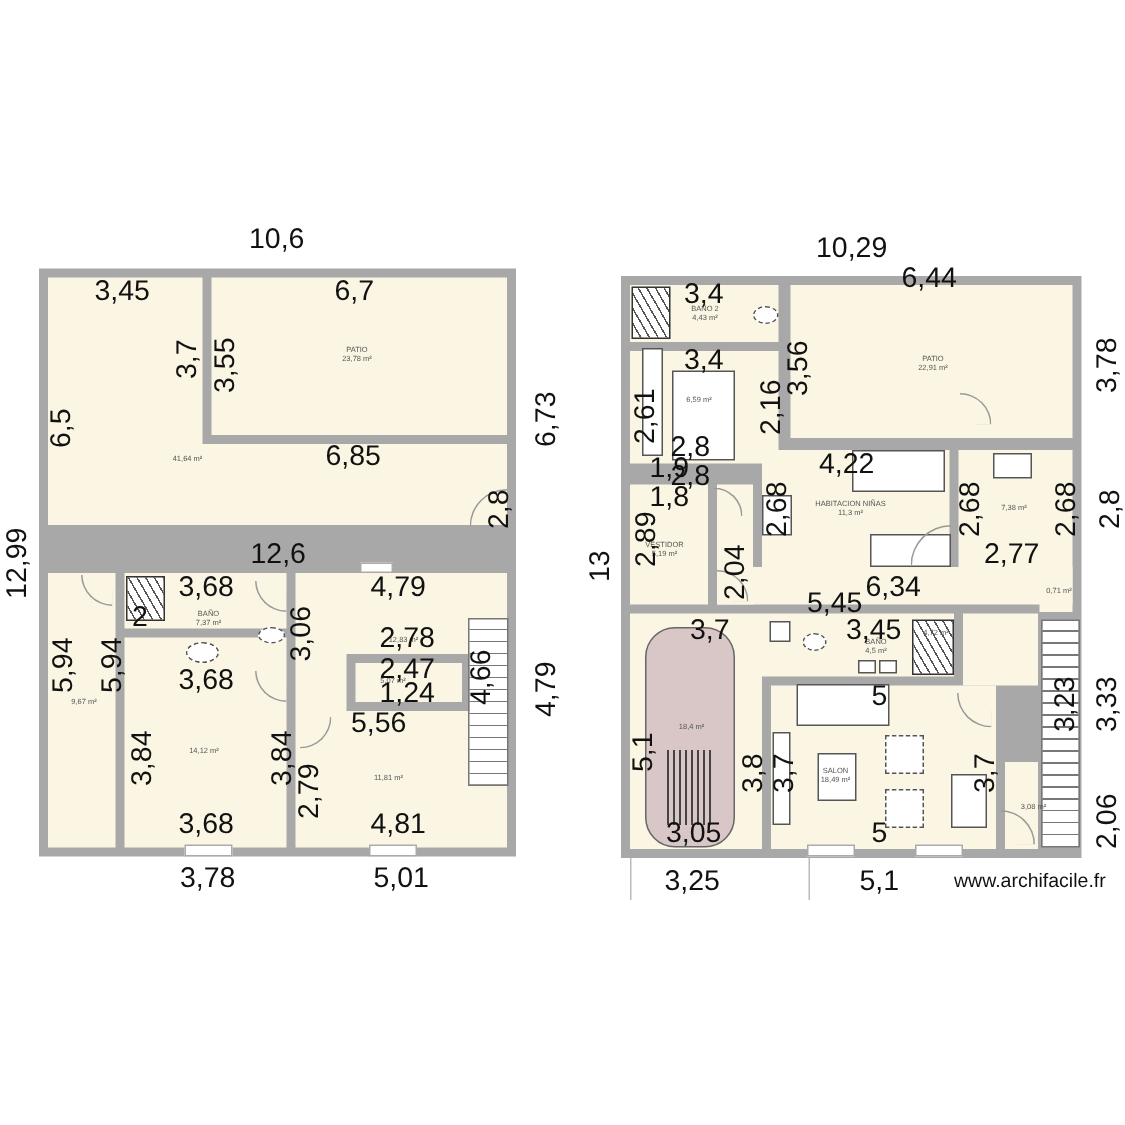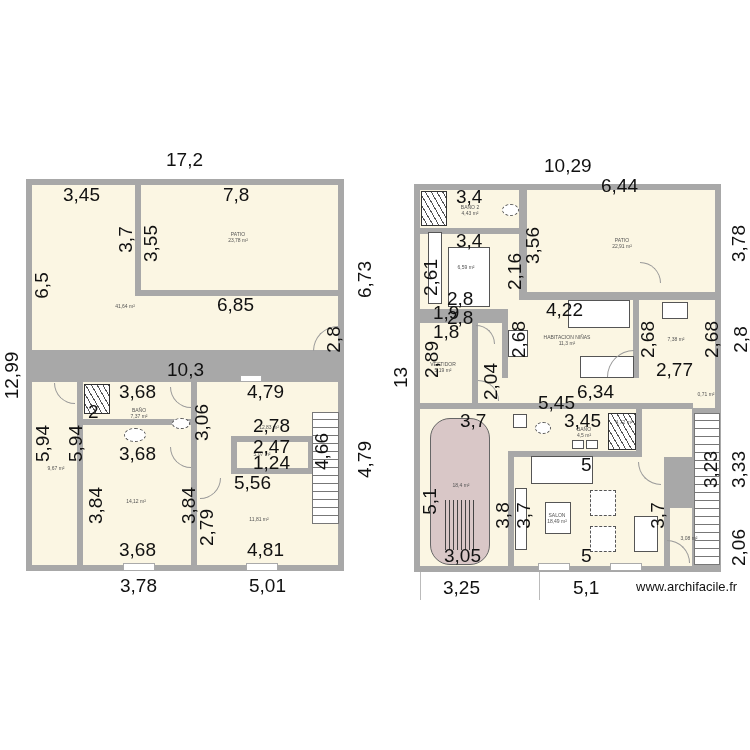--- a/index.html
+++ b/index.html
@@ -60,35 +60,35 @@
   <div class="lbl" style="left:139px;top:413px;">
       <div>BAÑO</div>
       <div>7,37 m²</div>
     </div>
   <div class="lbl" style="left:56px;top:469px;"><span>9,67 m²</span></div>
   <div class="lbl" style="left:136px;top:502px;"><span>14,12 m²</span></div>
   <div class="lbl" style="left:269px;top:428px;"><span>12,83 m²</span></div>
   <div class="lbl" style="left:262px;top:455px;"><span>5,07 m²</span></div>
   <div class="lbl" style="left:259px;top:520px;"><span>11,81 m²</span></div>
 
-  <div class="dim" style="left:166px;top:150px;">17,2</div>
+  <div class="dim" style="left:166px;top:150px;">10,6</div>
   <div class="dim rot" style="left:-12px;top:366px;">12,99</div>
   <div class="dim rot" style="left:346px;top:270px;">6,73</div>
   <div class="dim rot" style="left:346px;top:450px;">4,79</div>
   <div class="dim" style="left:120px;top:576px;">3,78</div>
   <div class="dim" style="left:249px;top:576px;">5,01</div>
 
   <div class="dim" style="left:63px;top:185px;">3,45</div>
-  <div class="dim" style="left:223px;top:185px;">7,8</div>
+  <div class="dim" style="left:223px;top:185px;">6,7</div>
   <div class="dim rot" style="left:112px;top:230px;">3,7</div>
   <div class="dim rot" style="left:132px;top:234px;">3,55</div>
   <div class="dim rot" style="left:28px;top:276px;">6,5</div>
   <div class="dim" style="left:217px;top:295px;">6,85</div>
   <div class="dim rot" style="left:320px;top:330px;">2,8</div>
-  <div class="dim" style="left:167px;top:360px;">10,3</div>
+  <div class="dim" style="left:167px;top:360px;">12,6</div>
   <div class="dim" style="left:119px;top:382px;">3,68</div>
   <div class="dim" style="left:247px;top:382px;">4,79</div>
   <div class="dim" style="left:88px;top:402px;">2</div>
   <div class="dim rot" style="left:183px;top:413px;">3,06</div>
   <div class="dim" style="left:253px;top:416px;">2,78</div>
   <div class="dim" style="left:253px;top:437px;">2,47</div>
   <div class="dim" style="left:253px;top:453px;">1,24</div>
   <div class="dim rot" style="left:303px;top:442px;">4,66</div>
   <div class="dim" style="left:119px;top:444px;">3,68</div>
   <div class="dim rot" style="left:24px;top:434px;">5,94</div>

